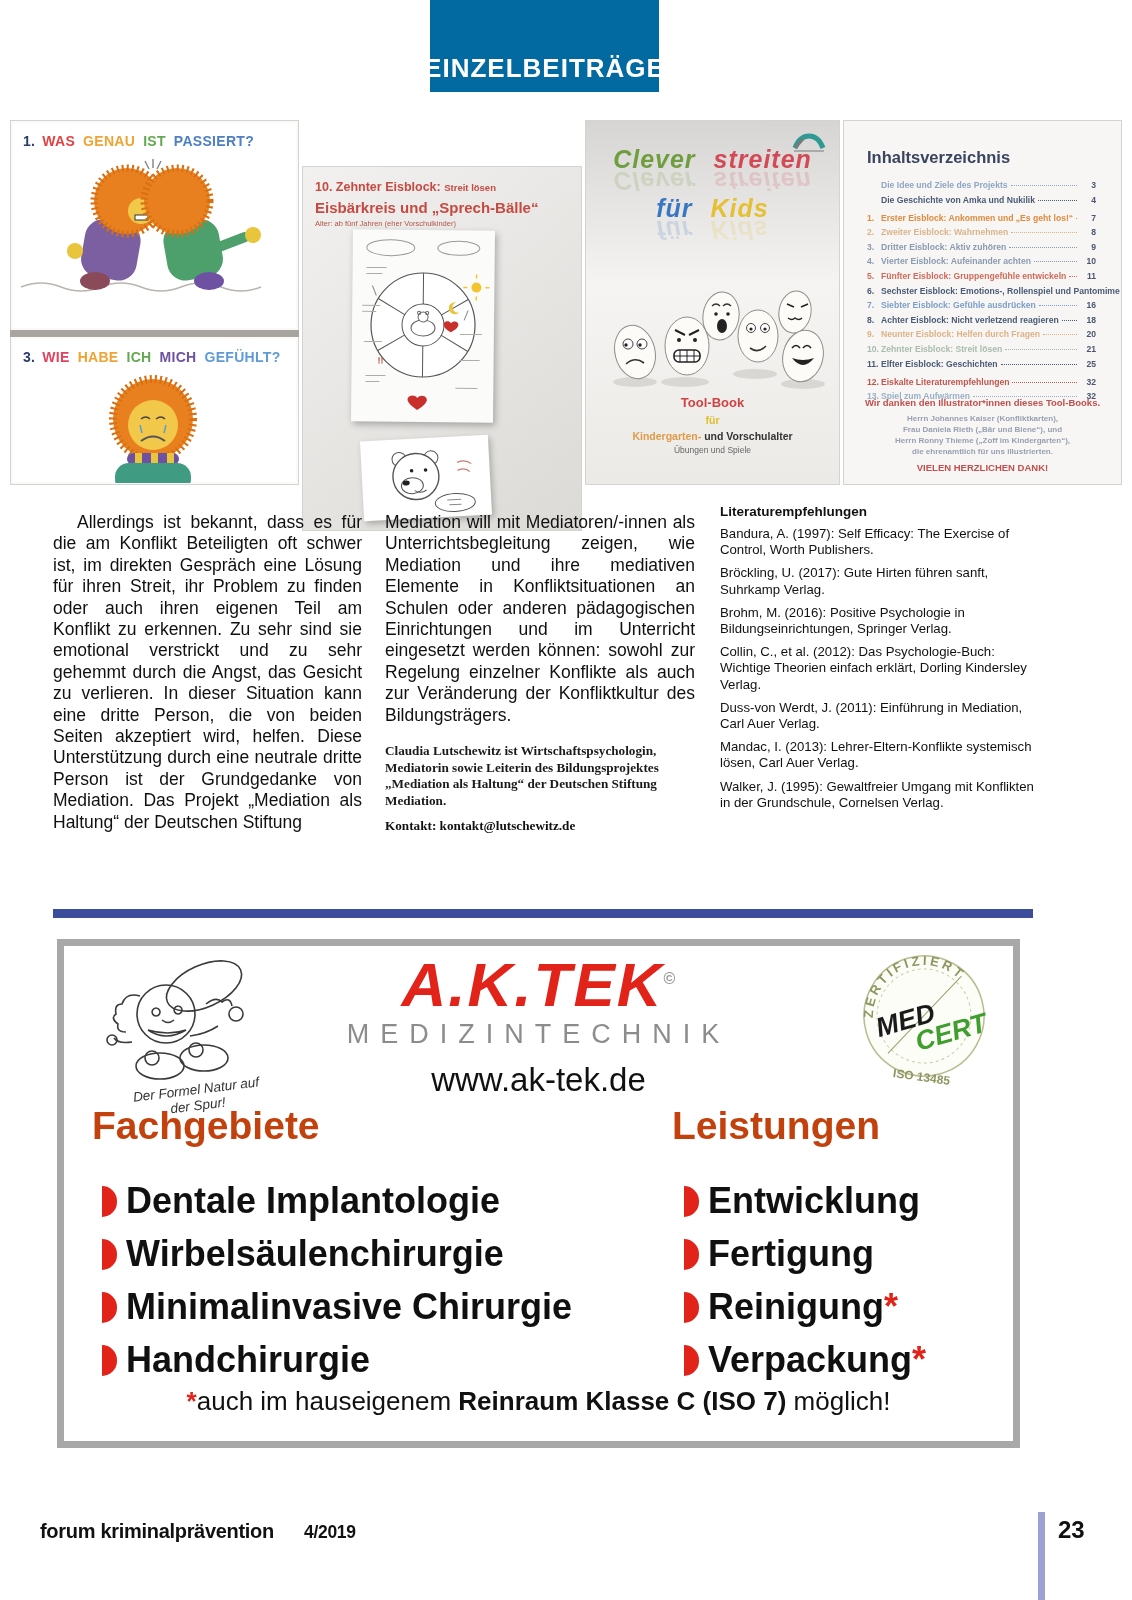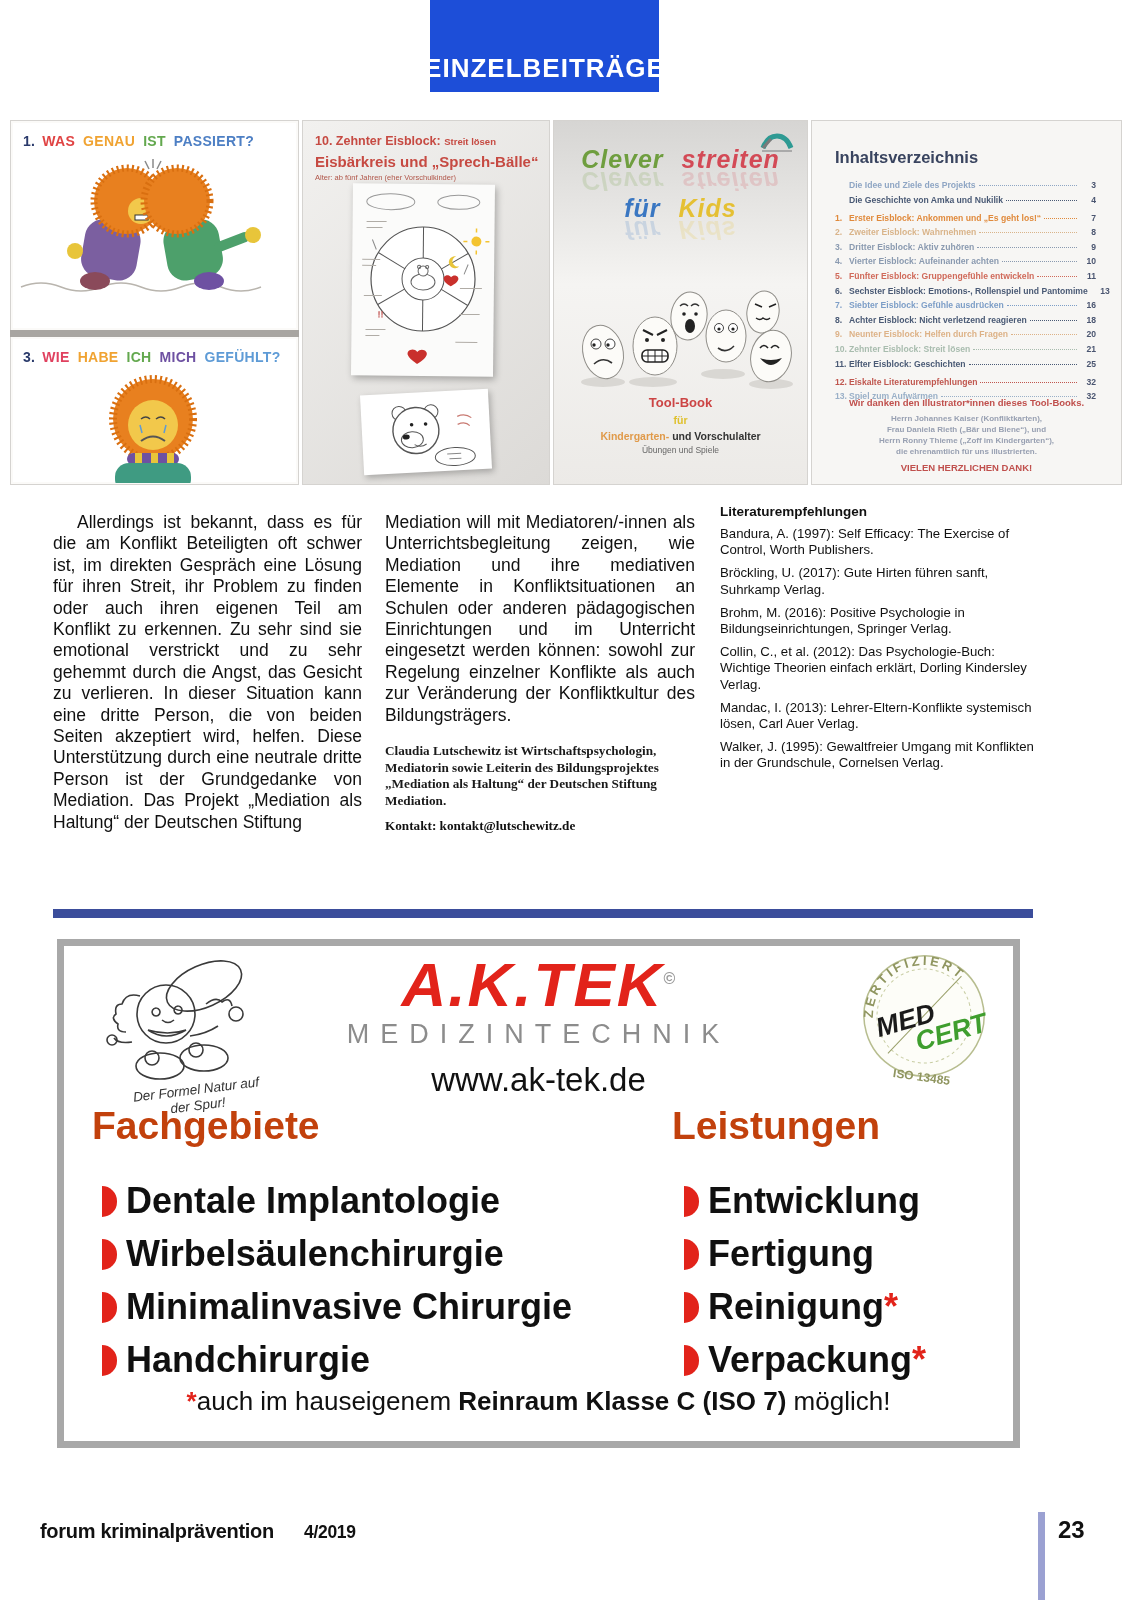--- a/index.html
+++ b/index.html
@@ -1,29 +1,29 @@
 <!DOCTYPE html>
 <html><head>
 <meta charset="utf-8">
 <style>
   html,body{margin:0;padding:0;background:#fff;}
   .page{position:relative;width:1132px;height:1600px;background:#fff;overflow:hidden;
         font-family:"Liberation Sans",sans-serif;color:#111;}
   .page *{box-sizing:border-box;}
 
   
-  .banner{position:absolute;left:430px;top:0;width:229px;height:92px;background:#1d4ed8;
+  .banner{position:absolute;left:430px;top:0;width:229px;height:92px;background:#0369a1;
           color:#fff;display:flex;align-items:flex-end;justify-content:center;
           padding-bottom:8px;font-size:26px;font-weight:800;letter-spacing:1px;}
 
   
   .photo-strip{position:absolute;left:10px;top:120px;width:1112px;height:365px;display:flex;gap:3px;}
   .photo{position:relative;height:100%;overflow:hidden;box-shadow:inset 0 0 0 1px #d5d3d0;}
   .p1{width:289px;background:#fbfaf8;}
-  .p2{width:248px;background:linear-gradient(140deg,#f2f1ef,#dcdad7);}
+  .p2{width:280px;background:linear-gradient(140deg,#f2f1ef,#dcdad7);margin-top:46px;}
   .p3{width:255px;background:linear-gradient(#d6d5d3,#f5f4f2 45%,#eceae7);}
   .p4{flex:1;background:#f7f6f4;}
 
   
   .p1 .divider{position:absolute;left:0;top:210px;width:100%;height:7px;background:#a8a5a1;}
   .p1 .card{position:absolute;left:3px;right:3px;background:#fff;}
   .p1 .card1{top:3px;height:205px;}
   .p1 .card2{top:219px;bottom:3px;}
   .card-title{display:flex;gap:7px;padding:10px 6px 0 10px;font-size:14px;font-weight:800;letter-spacing:.3px;white-space:nowrap;}
   .card-title .num{color:#2a3a6b;}
@@ -435,20 +435,21 @@
         <span>„Mediation als Haltung“ der Deutschen Stiftung Mediation.</span>
       </p>
       <p class="kontakt">Kontakt: kontakt@lutschewitz.de</p>
     </div>
     <div class="col col-3">
       <h4 class="lit-h">Literaturempfehlungen</h4>
       <p class="lit-item">Bandura, A. (1997): Self Efficacy: The Exercise of Control, Worth Publishers.</p>
       <p class="lit-item">Bröckling, U. (2017): Gute Hirten führen sanft, Suhrkamp Verlag.</p>
       <p class="lit-item">Brohm, M. (2016): Positive Psychologie in Bildungseinrichtungen, Springer Verlag.</p>
       <p class="lit-item">Collin, C., et al. (2012): Das Psychologie-Buch: Wichtige Theorien einfach erklärt, Dorling Kindersley Verlag.</p>
+      <p class="lit-item">Duss-von Werdt, J. (2011): Einführung in Mediation, Carl Auer Verlag.</p>
       <p class="lit-item">Mandac, I. (2013): Lehrer-Eltern-Konflikte systemisch lösen, Carl Auer Verlag.</p>
       <p class="lit-item">Walker, J. (1995): Gewaltfreier Umgang mit Konflikten in der Grundschule, Cornelsen Verlag.</p>
     </div>
   </div>
 
   <div class="rule"></div>
 
   <div class="ad">
     <span class="mascot">
       <svg width="190" height="135" viewBox="0 0 190 135">

